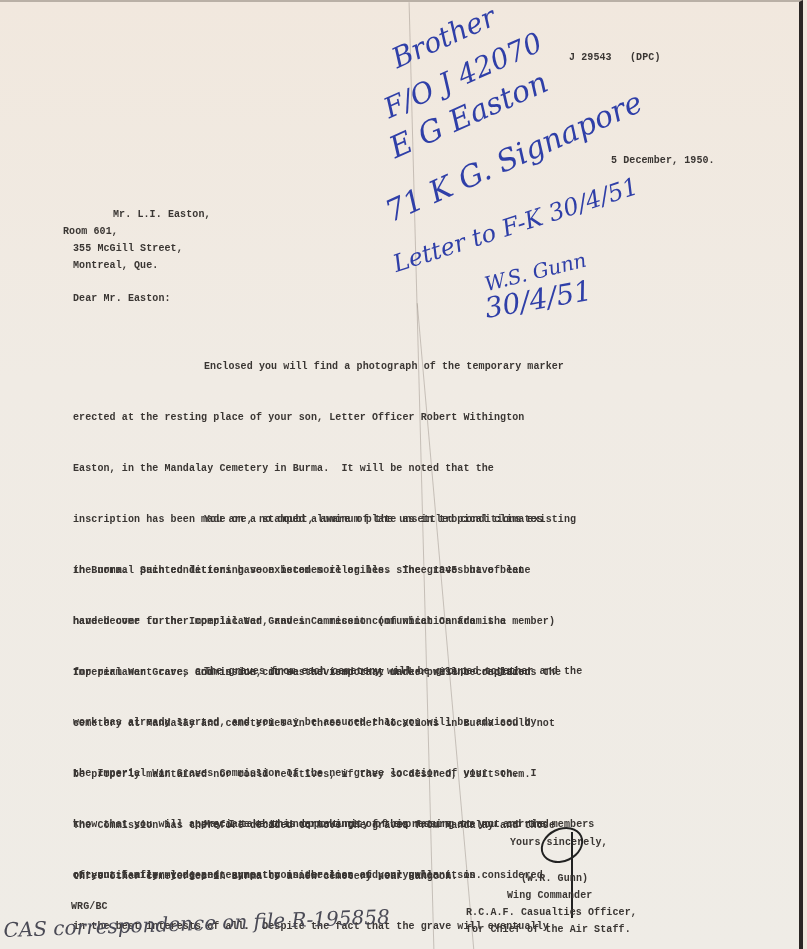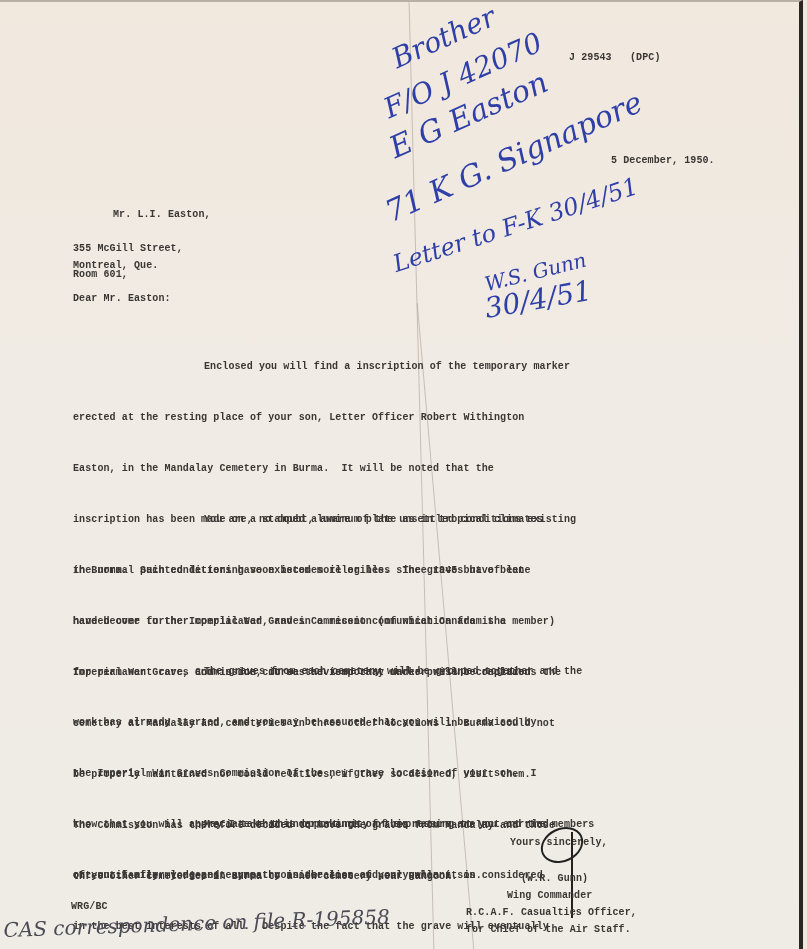--- a/index.html
+++ b/index.html
@@ -61,28 +61,28 @@
 
   <div class="hand" style="left:400px;top:40px;font-size:28px;transform:rotate(-24deg);">Brother</div>
   <div class="hand" style="left:392px;top:90px;font-size:28px;transform:rotate(-24deg);">F/O J 42070</div>
   <div class="hand" style="left:398px;top:128px;font-size:30px;transform:rotate(-24deg);">E G Easton</div>
   <div class="hand" style="left:394px;top:192px;font-size:30px;transform:rotate(-24deg);">71 K G. Signapore</div>
   <div class="hand" style="left:398px;top:248px;font-size:24px;transform:rotate(-18deg);">Letter to F-K 30/4/51</div>
   <div class="hand" style="left:488px;top:270px;font-size:20px;transform:rotate(-14deg);">W.S. Gunn</div>
   <div class="hand" style="left:488px;top:290px;font-size:28px;transform:rotate(-10deg);">30/4/51</div>
 
   <div class="typed" style="left:73px;top:204px;padding-left:40px;">Mr. L.I. Easton,</div>
-  <div class="typed" style="left:73px;top:221px;margin-top:43px;">Room 601,</div>
+  <div class="typed" style="left:63px;top:221px;">Room 601,</div>
   <div class="typed" style="left:73px;top:238px;">355 McGill Street,</div>
   <div class="typed" style="left:73px;top:255px;">Montreal, Que.</div>
 
   <div class="typed" style="left:73px;top:288px;">Dear Mr. Easton:</div>
 
   <div class="typed para" style="top:322px;">
-    <span class="line indent">Enclosed you will find a inscription of the temporary marker</span>
+    <span class="line indent">Enclosed you will find a photograph of the temporary marker</span>
     <span class="line">erected at the resting place of your son, Letter Officer Robert Withington</span>
     <span class="line">Easton, in the Mandalay Cemetery in Burma.  It will be noted that the</span>
     <span class="line">inscription has been made on a stamped aluminum plate as in tropical climates</span>
     <span class="line">the normal painted lettering soon becomes illegible.  The graves have been</span>
     <span class="line">handed over to the Imperial War Graves Commission (of which Canada is a member)</span>
     <span class="line">for permanent care, and in due course the temporary marker will be replaced</span>
   </div>
 
   <div class="typed para" style="top:475px;">
     <span class="line indent">You are, no doubt, aware of the unsettled conditions existing</span>

